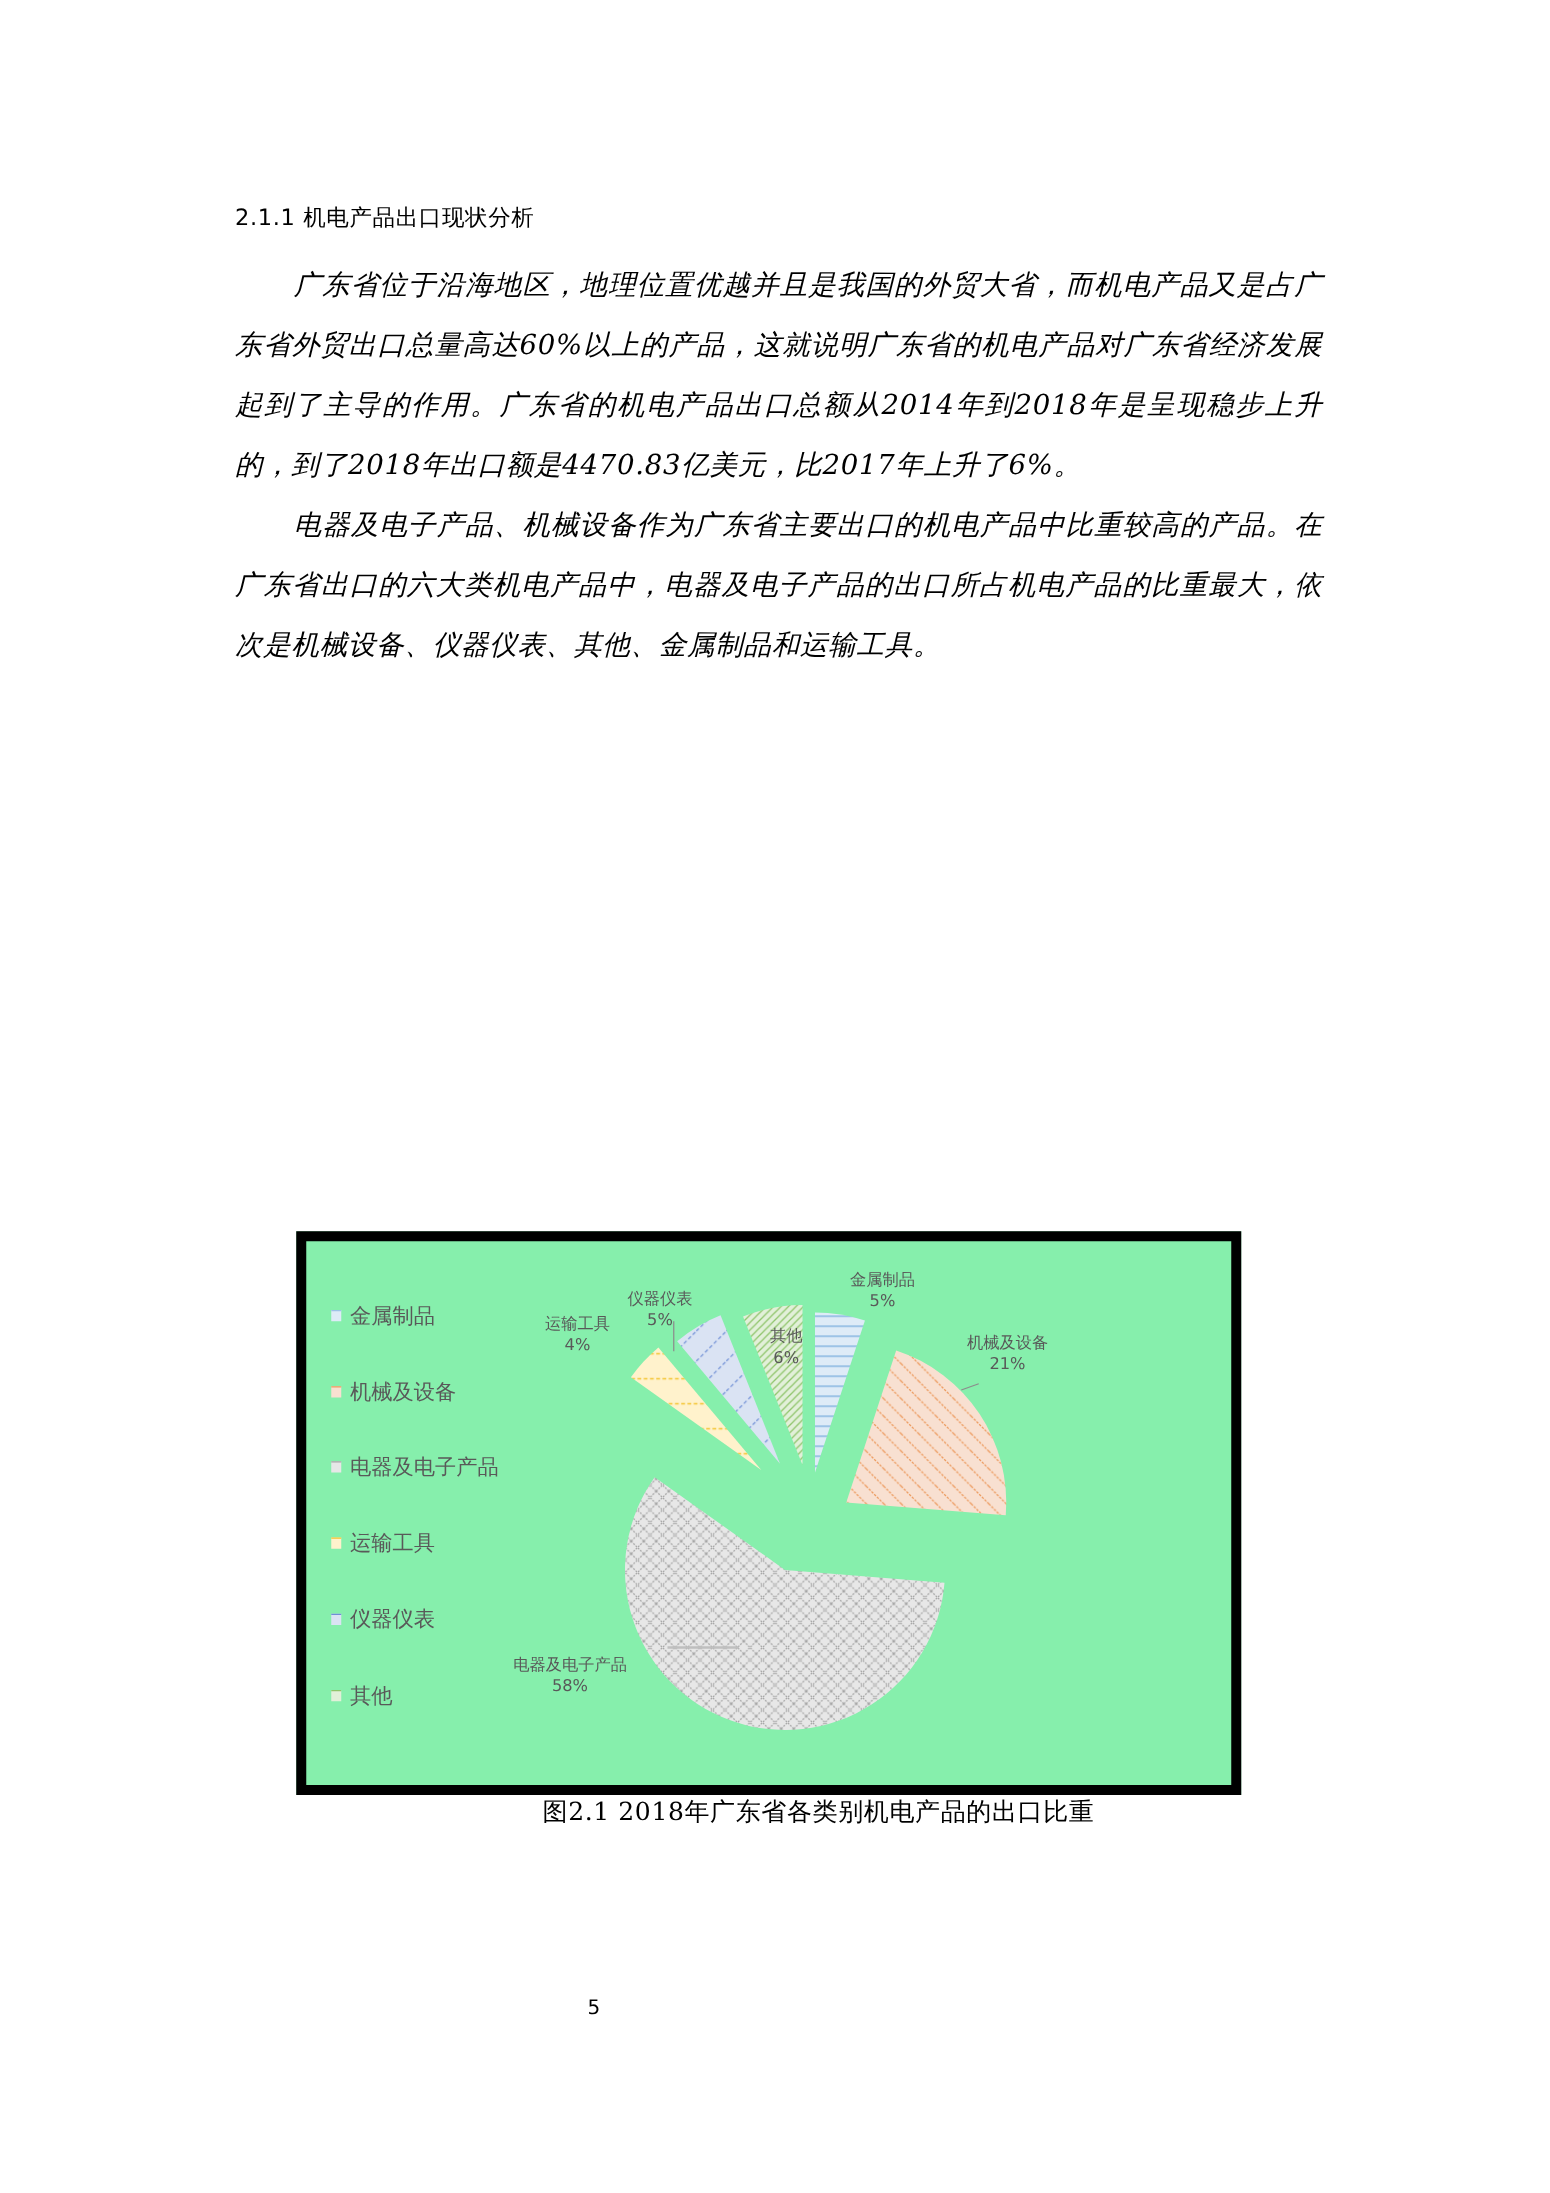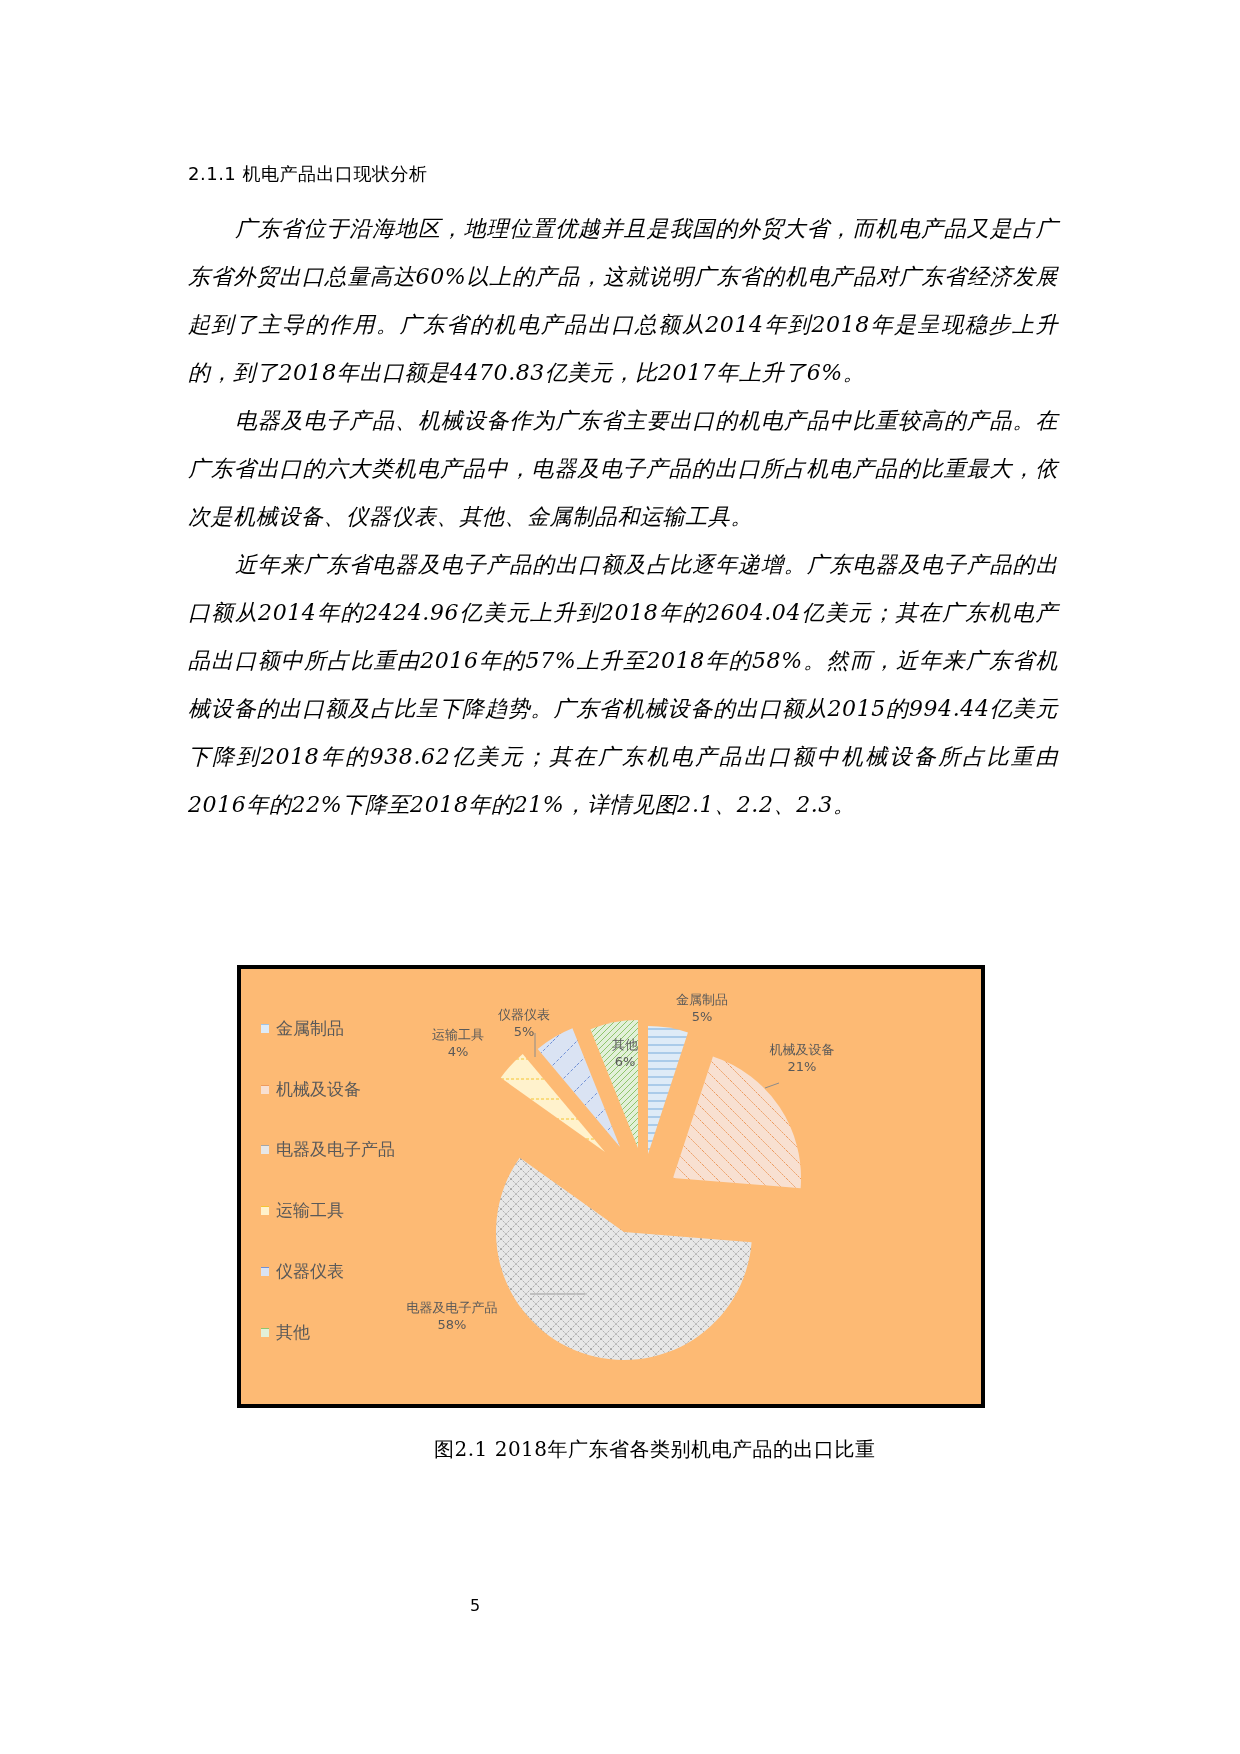--- a/index.html
+++ b/index.html
@@ -3,41 +3,40 @@
   <meta charset="utf-8">
   <style>
     html, body { margin: 0; padding: 0; background: #ffffff; }
     body { width: 1240px; height: 1754px; position: relative; overflow: hidden;
            font-family: "DejaVu Serif", "Liberation Serif", serif; color: #000; }
     .heading { position: absolute; left: 188px; top: 162px; font-size: 18px;
                font-family: "DejaVu Sans", "Liberation Sans", sans-serif; letter-spacing: 0.5px; }
     .body-text { position: absolute; left: 188px; top: 205px; width: 870px; font-style: italic; }
     .para { font-size: 22px; line-height: 48px; margin: 0; text-align: justify; letter-spacing: 0.6px; }
     .para.indent { text-indent: 47px; }
-    .chart-frame { position: absolute; left: 237px; top: 965px; width: 740px; height: 435px;
-                   border: 4px solid #000000; background: #fdba74; }
+    .chart-frame { position: absolute; left: 237px; top: 985px; width: 740px; height: 435px;
+                   border: 8px solid #000000; background: #86efac; }
     .legend { position: absolute; left: 20px; top: 0; }
     .legend-item { position: absolute; left: 0; display: flex; align-items: center; white-space: nowrap;
                    font-family: "DejaVu Sans", "Liberation Sans", sans-serif; font-size: 17px; color: #595959; }
     .legend-swatch { width: 8px; height: 8px; margin-right: 7px; display: inline-block; }
     .pie-svg { position: absolute; left: 0; top: 0; }
     .slice-label { font-family: "DejaVu Sans", "Liberation Sans", sans-serif; font-size: 13px; fill: #595959; }
     .caption { position: absolute; left: 434px; top: 1436px; font-size: 20px; letter-spacing: 0.5px; }
     .page-number { position: absolute; left: 470px; top: 1596px; font-size: 16px;
                    font-family: "DejaVu Sans", "Liberation Sans", sans-serif; }
   </style>
 </head>
 <body>
 
 <div class="heading">2.1.1 机电产品出口现状分析</div>
 
 <div class="body-text">
   <p class="para indent">广东省位于沿海地区，地理位置优越并且是我国的外贸大省，而机电产品又是占广东省外贸出口总量高达60%以上的产品，这就说明广东省的机电产品对广东省经济发展起到了主导的作用。广东省的机电产品出口总额从2014年到2018年是呈现稳步上升的，到了2018年出口额是4470.83亿美元，比2017年上升了6%。</p>
   <p class="para indent">电器及电子产品、机械设备作为广东省主要出口的机电产品中比重较高的产品。在广东省出口的六大类机电产品中，电器及电子产品的出口所占机电产品的比重最大，依次是机械设备、仪器仪表、其他、金属制品和运输工具。</p>
-  <p class="para indent">近年来广东省电器及电子产品的出口额及占比逐年递增。广东电器及电子产品的出口额从2014年的2424.96亿美元上升到2018年的2604.04亿美元；其在广东机电产品出口额中所占比重由2016年的57%上升至2018年的58%。然而，近年来广东省机械设备的出口额及占比呈下降趋势。广东省机械设备的出口额从2015的994.44亿美元下降到2018年的938.62亿美元；其在广东机电产品出口额中机械设备所占比重由2016年的22%下降至2018年的21%，详情见图2.1、2.2、2.3。</p>
 </div>
 
 <div class="chart-frame">
   <svg class="pie-svg" id="pie-svg" width="740" height="435">
       <defs>
         <pattern id="pat0" patternUnits="userSpaceOnUse" width="8" height="8">
           <rect width="8" height="8" fill="#deebf7"></rect>
           <line x1="0" y1="4" x2="8" y2="4" stroke="#9dc3e6" stroke-width="1.6"></line>
         </pattern>
         <pattern id="pat1" patternUnits="userSpaceOnUse" width="14" height="14">

